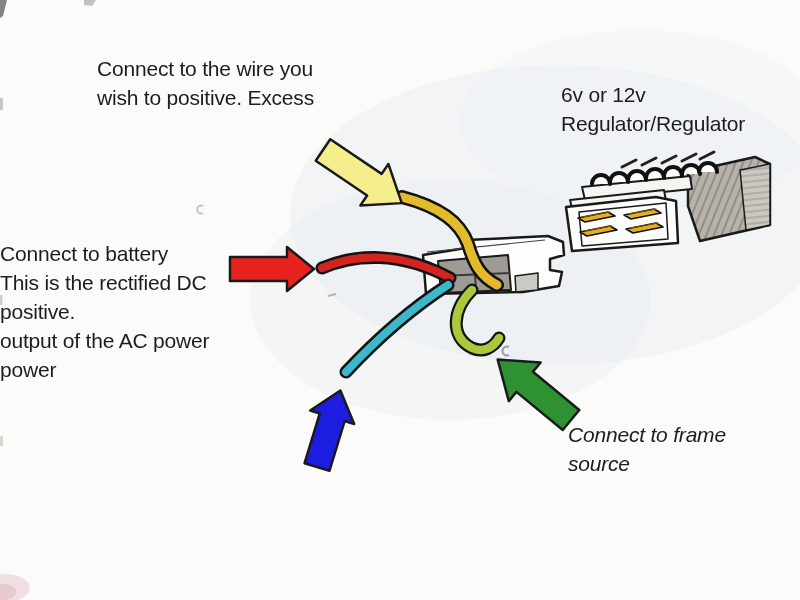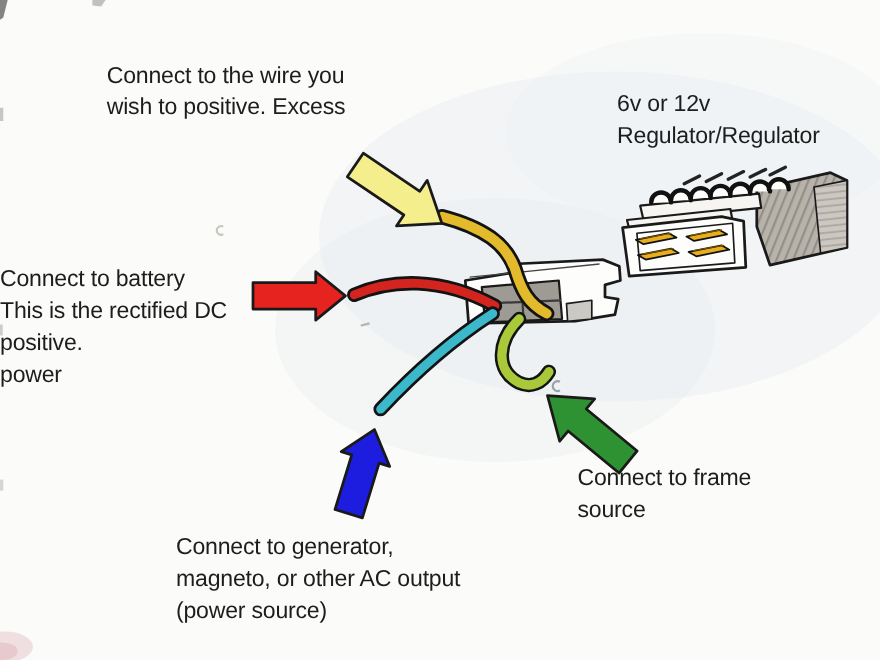--- a/index.html
+++ b/index.html
@@ -131,27 +131,23 @@
 
   <div class="note" style="left:561px;top:80px;width:240px;">
     <div class="ln">6v or 12v</div>
     <div class="ln">Regulator/Regulator</div>
   </div>
 
   <div class="note" style="left:0px;top:223px;width:250px;margin-top:16px;">
     <div class="ln">Connect to battery</div>
     <div class="ln">This is the rectified DC</div>
     <div class="ln">positive.</div>
+    <div class="ln">output of the AC power</div>
     <div class="ln">power</div>
   </div>
 
-  <div class="note" style="left:525px;top:420px;width:200px;">
+  <div class="note" style="left:568px;top:420px;width:200px;font-style:italic;">
     <div class="ln">Connect to frame</div>
     <div class="ln">source</div>
   </div>
 
-  <div class="note" style="left:160px;top:483px;width:290px;">
-    <div class="ln">Connect to generator,</div>
-    <div class="ln">magneto, or other AC output</div>
-    <div class="ln">(power source)</div>
-  </div>
 
 </div>
 
 </body></html>

